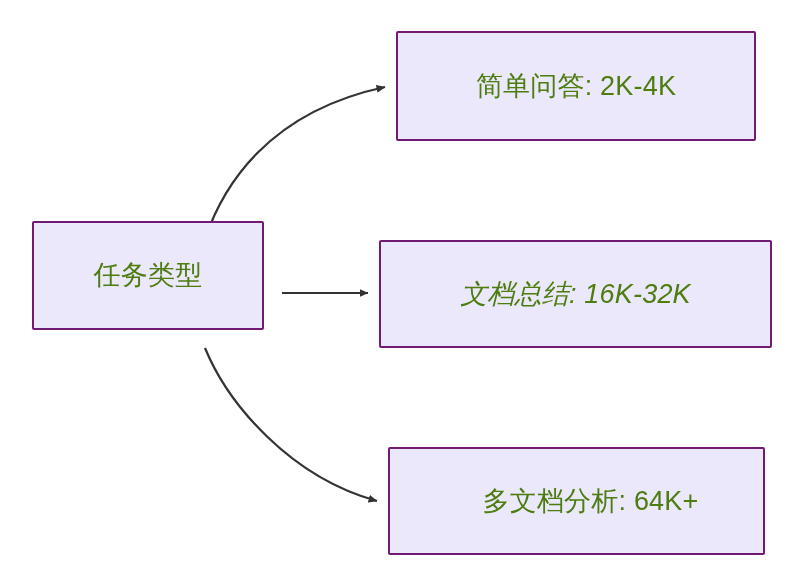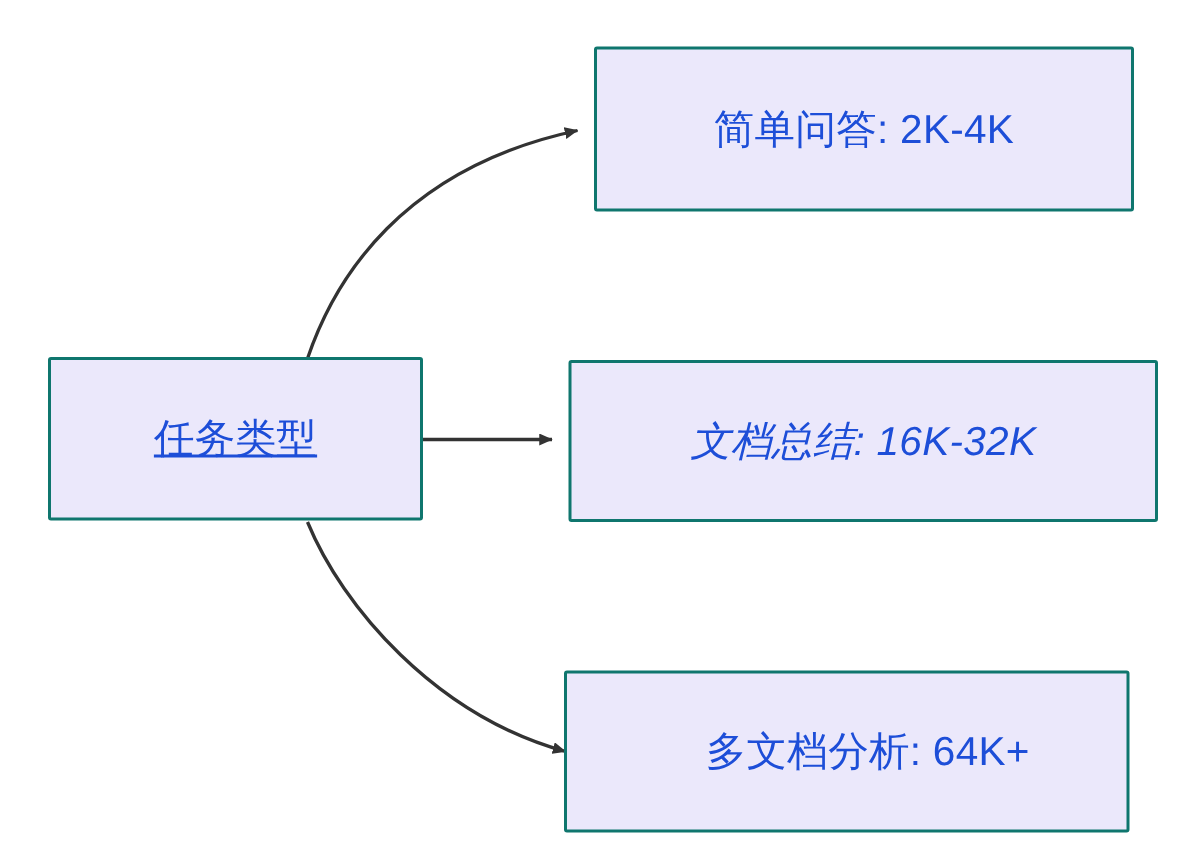--- a/index.html
+++ b/index.html
@@ -22,38 +22,38 @@
     left: 0;
     top: 0;
     width: 787px;
     height: 572px;
     pointer-events: none;
   }
   .node {
     position: absolute;
     box-sizing: border-box;
     background: #ebe8fb;
-    border: 2px solid #0f766e;
+    border: 2px solid #701a75;
     border-radius: 2px;
     display: flex;
     align-items: center;
     justify-content: center;
-    color: #1d4ed8;
+    color: #4d7c0f;
     font-size: 27px;
     line-height: 1.2;
     letter-spacing: 0.2px;
     white-space: nowrap;
   }
   .node-label {
     display: block;
   }
-  #node-root   { left: 32px;  top: 238px; width: 250px; height: 109px; text-decoration: underline; }
+  #node-root   { left: 32px;  top: 221px; width: 232px; height: 109px; }
   #node-qa     { left: 396px; top: 31px;  width: 360px; height: 110px; }
   #node-doc    { left: 379px; top: 240px; width: 393px; height: 108px; font-style: italic; }
-  #node-multi  { left: 376px; top: 447px; width: 377px; height: 108px; padding-left: 28px; }
+  #node-multi  { left: 388px; top: 447px; width: 377px; height: 108px; padding-left: 28px; }
 </style>
 </head>
 <body>
 
 <div id="canvas">
 
   <svg id="edges" viewBox="0 0 787 572" xmlns="http://www.w3.org/2000/svg">
     <defs>
       <marker id="arrowhead" markerWidth="9" markerHeight="8" refX="8.5" refY="4" orient="auto" markerUnits="userSpaceOnUse">
         <path d="M0,0 L9,4 L0,8 z" fill="#333333"></path>

